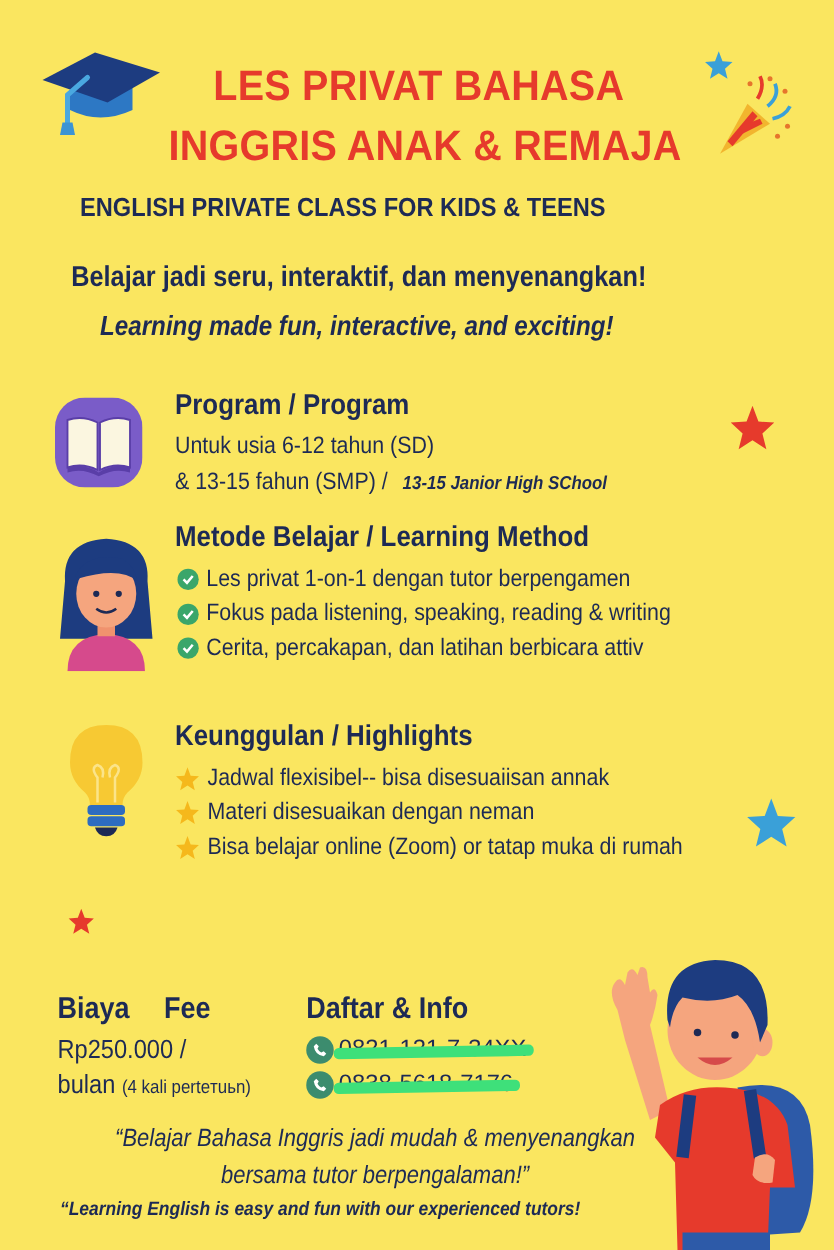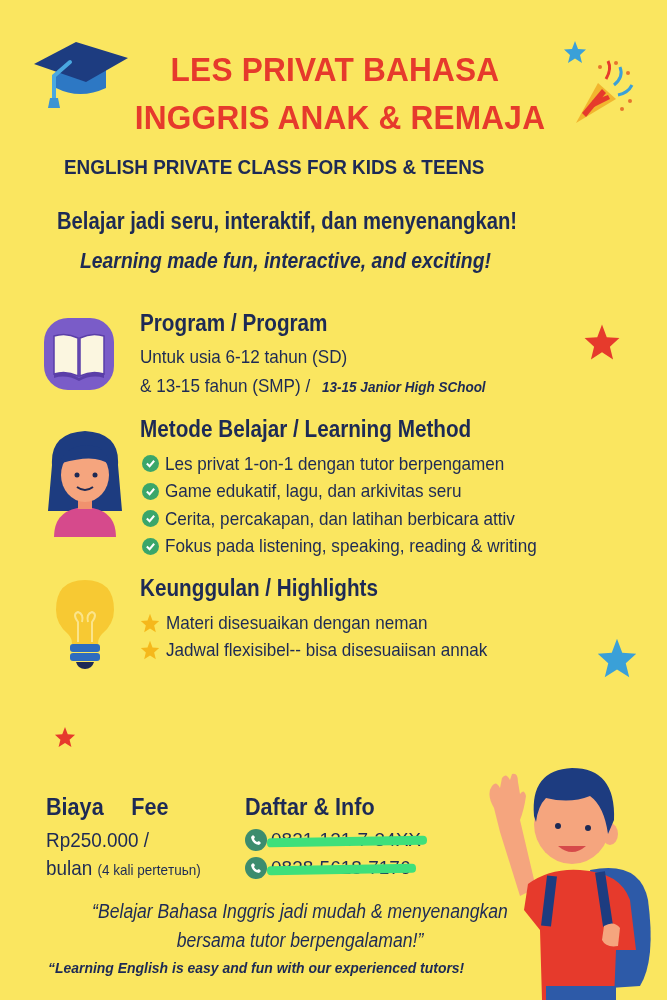--- a/index.html
+++ b/index.html
@@ -132,62 +132,60 @@
         </svg>
       </span>
     <span class="txt">Les privat 1-on-1 dengan tutor berpengamen</span>
   </div>
   <div class="list-item">
     <span class="check">
         <svg width="11" height="11" viewBox="0 0 12 12">
           <path d="M2 6 L5 9 L10 3" stroke="#fff" stroke-width="2.2" fill="none"></path>
         </svg>
       </span>
-    <span class="txt">Game edukatif, lagu, dan arkivitas seru</span>
+    <span class="txt">Fokus pada listening, speaking, reading &amp; writing</span>
   </div>
   <div class="list-item">
     <span class="check">
         <svg width="11" height="11" viewBox="0 0 12 12">
           <path d="M2 6 L5 9 L10 3" stroke="#fff" stroke-width="2.2" fill="none"></path>
         </svg>
       </span>
     <span class="txt">Cerita, percakapan, dan latihan berbicara attiv</span>
-  </div>
-  <div class="list-item">
-    <span class="check">
-        <svg width="11" height="11" viewBox="0 0 12 12">
-          <path d="M2 6 L5 9 L10 3" stroke="#fff" stroke-width="2.2" fill="none"></path>
-        </svg>
-      </span>
-    <span class="txt">Fokus pada listening, speaking, reading &amp; writing</span>
   </div>
 </div>
 
 <div class="abs" style="left:52px;top:578px;width:66px;height:92px;">
   <svg width="66" height="92" viewBox="0 0 66 92">
     <path d="M33 2 Q62 2 62 32 Q62 46 50 56 Q46 60 46 66 L20 66 Q20 60 16 56 Q4 46 4 32 Q4 2 33 2 Z" fill="#f7c933"></path>
     <path d="M26 64 L26 44 Q20 36 26 34 Q32 36 30 44 M40 64 L40 44 Q46 36 40 34 Q34 36 36 44" stroke="#fbe48a" stroke-width="2" fill="none"></path>
     <rect x="18" y="66" width="30" height="8" rx="3" fill="#2d6cc0"></rect>
     <rect x="18" y="75" width="30" height="8" rx="3" fill="#2d6cc0"></rect>
     <path d="M24 84 L42 84 Q40 91 33 91 Q26 91 24 84 Z" fill="#1d2a55"></path>
   </svg>
 </div>
 <div class="abs sec-head" style="left:140px;top:575px;">Keunggulan / Highlights</div>
 <div class="abs" style="left:140px;top:609px;">
   <div class="list-item">
     <svg class="star-bullet" viewBox="0 0 24 24">
         <path d="M12 1 L15 9 L23 9.5 L17 15 L19 23 L12 18.5 L5 23 L7 15 L1 9.5 L9 9 Z" fill="#f5b81c"></path>
       </svg>
-    <span class="txt">Materi disesuaikan dengan neman</span>
+    <span class="txt">Jadwal flexisibel-- bisa disesuaiisan annak</span>
   </div>
   <div class="list-item">
     <svg class="star-bullet" viewBox="0 0 24 24">
         <path d="M12 1 L15 9 L23 9.5 L17 15 L19 23 L12 18.5 L5 23 L7 15 L1 9.5 L9 9 Z" fill="#f5b81c"></path>
       </svg>
-    <span class="txt">Jadwal flexisibel-- bisa disesuaiisan annak</span>
+    <span class="txt">Materi disesuaikan dengan neman</span>
+  </div>
+  <div class="list-item">
+    <svg class="star-bullet" viewBox="0 0 24 24">
+        <path d="M12 1 L15 9 L23 9.5 L17 15 L19 23 L12 18.5 L5 23 L7 15 L1 9.5 L9 9 Z" fill="#f5b81c"></path>
+      </svg>
+    <span class="txt">Bisa belajar online (Zoom) or tatap muka di rumah</span>
   </div>
 </div>
 <div class="abs" style="left:596px;top:637px;width:42px;height:42px;">
   <svg width="42" height="42" viewBox="0 0 24 24">
       <path d="M12 1 L15 9 L23 9.5 L17 15 L19 23 L12 18.5 L5 23 L7 15 L1 9.5 L9 9 Z" fill="#3aa0d8"></path>
     </svg>
 </div>
 <div class="abs" style="left:54px;top:726px;width:22px;height:22px;">
   <svg width="22" height="22" viewBox="0 0 24 24">
       <path d="M12 1 L15 9 L23 9.5 L17 15 L19 23 L12 18.5 L5 23 L7 15 L1 9.5 L9 9 Z" fill="#e63a2c"></path>

